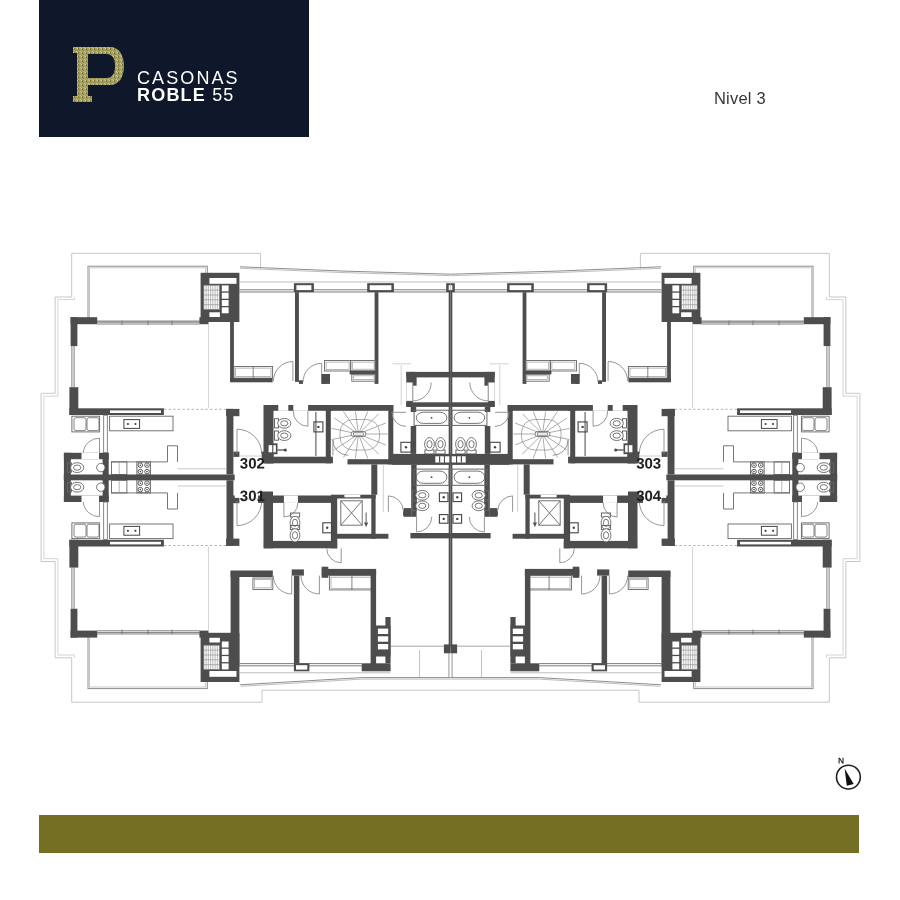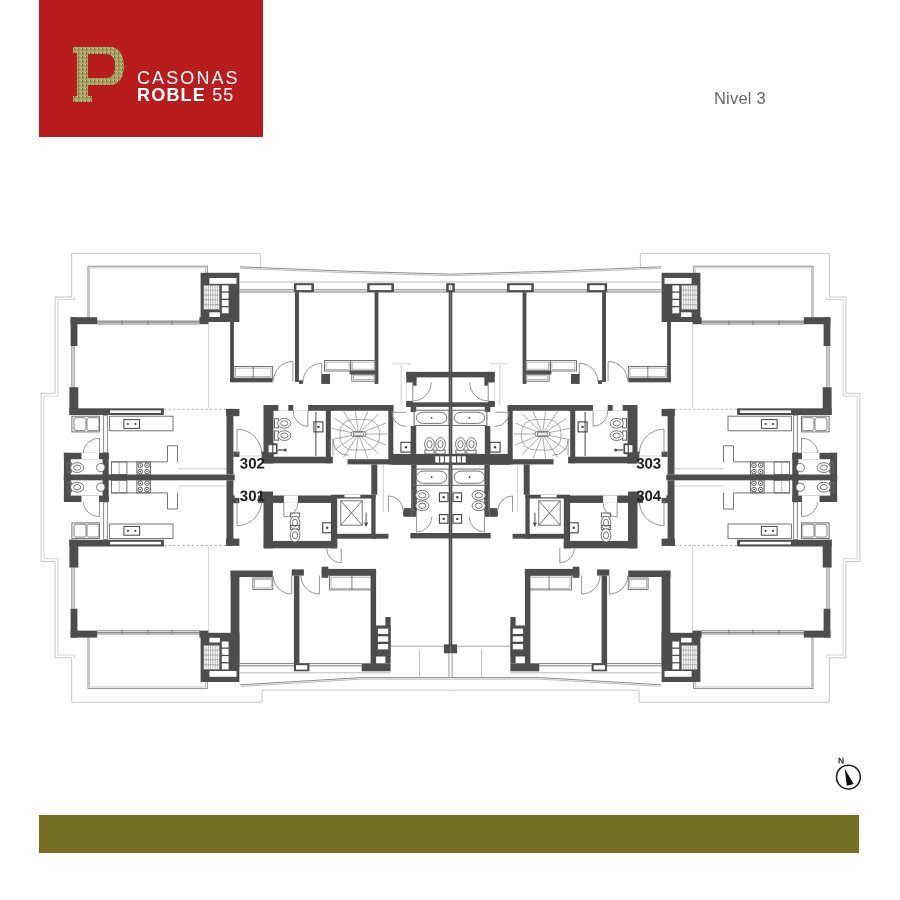--- a/index.html
+++ b/index.html
@@ -1,22 +1,22 @@
 <!DOCTYPE html>
 <html><head>
 <meta charset="utf-8">
 <style>
 html,body{margin:0;padding:0;background:#ffffff;width:900px;height:900px;overflow:hidden;}
 body{font-family:"Liberation Sans", sans-serif;position:relative;-webkit-font-smoothing:antialiased;}
-.logo{position:absolute;left:39px;top:0;width:224px;height:137px;background:#b91c1c;}
+.logo{position:absolute;left:39px;top:0;width:270px;height:137px;background:#0f172a;}
 .brand{position:absolute;left:98px;top:68px;color:#fff;filter:grayscale(1);}
 .brand .l1{font-size:18px;letter-spacing:2.1px;font-weight:400;}
 .brand .l2{font-size:18px;letter-spacing:1.2px;font-weight:bold;margin-top:-4px;}
 .brand .l2 .n{font-weight:400;letter-spacing:1px;}
-.nivel{position:absolute;left:714px;top:89px;font-size:16.5px;color:#ef4444;letter-spacing:0.2px;filter:grayscale(1);}
+.nivel{position:absolute;left:714px;top:89px;font-size:16.5px;color:#7f1d1d;letter-spacing:0.2px;filter:grayscale(1);}
 .bar{position:absolute;left:39px;top:815px;width:820px;height:38px;background:#746f22;}
 svg.plan{position:absolute;left:0;top:0;}
 </style>
 </head>
 <body>
 
 <div class="logo">
 
 <svg width="270" height="137" style="position:absolute;left:0;top:0">
 <defs>

